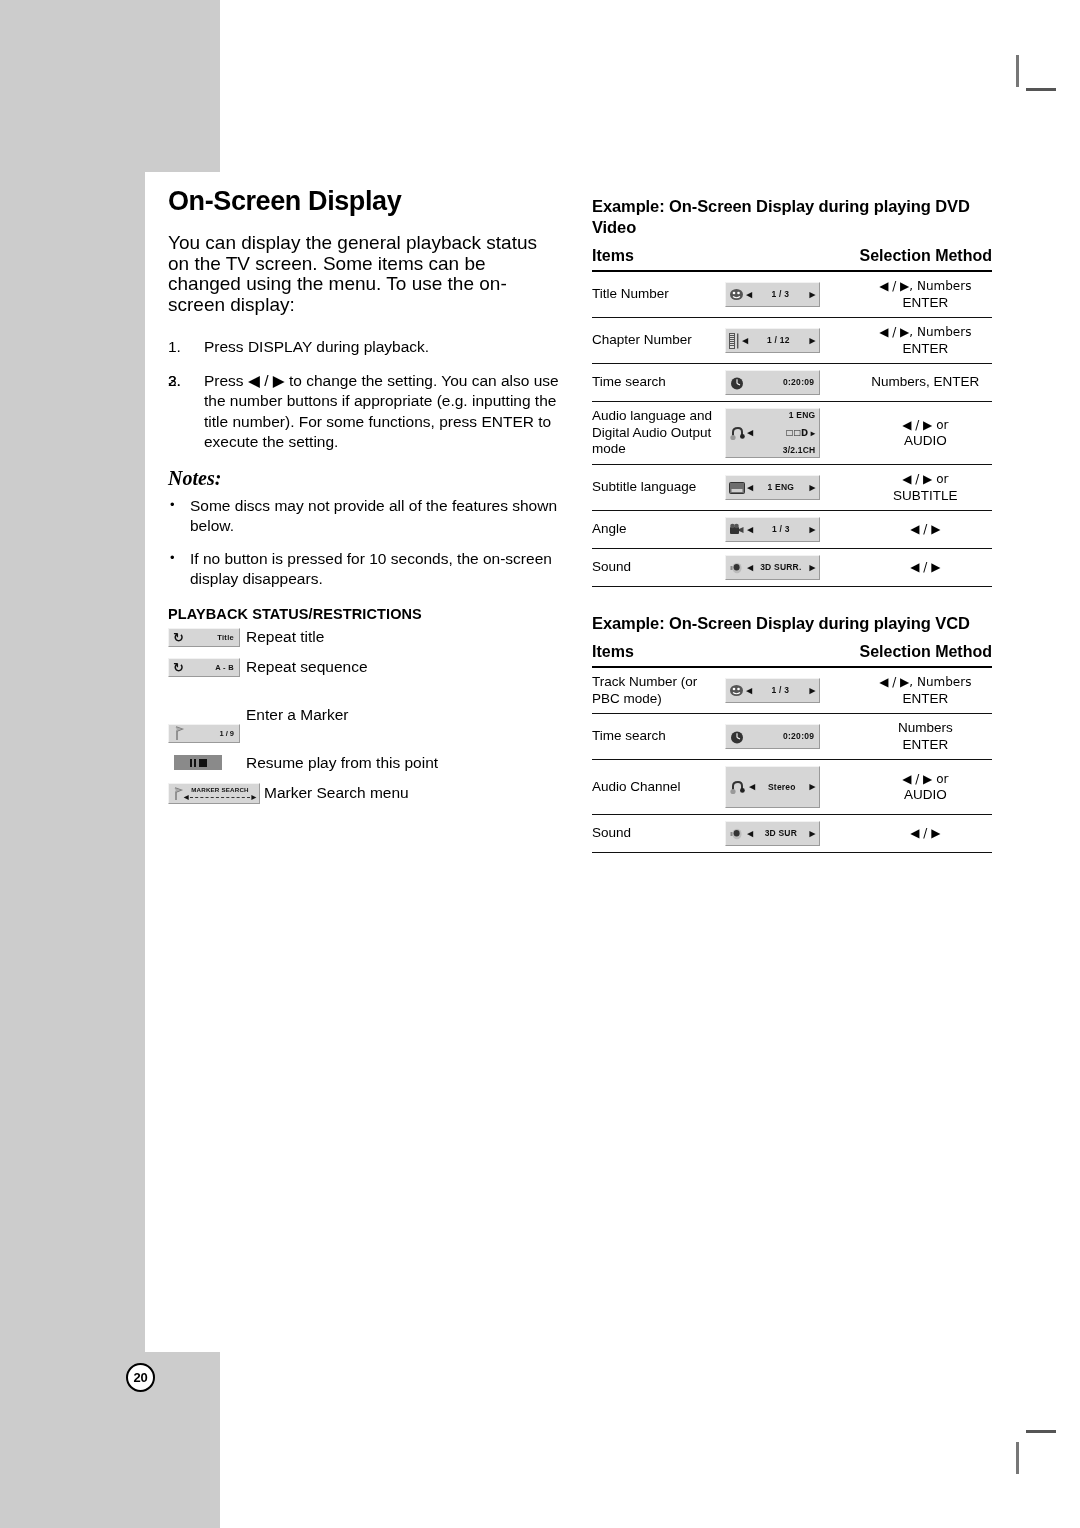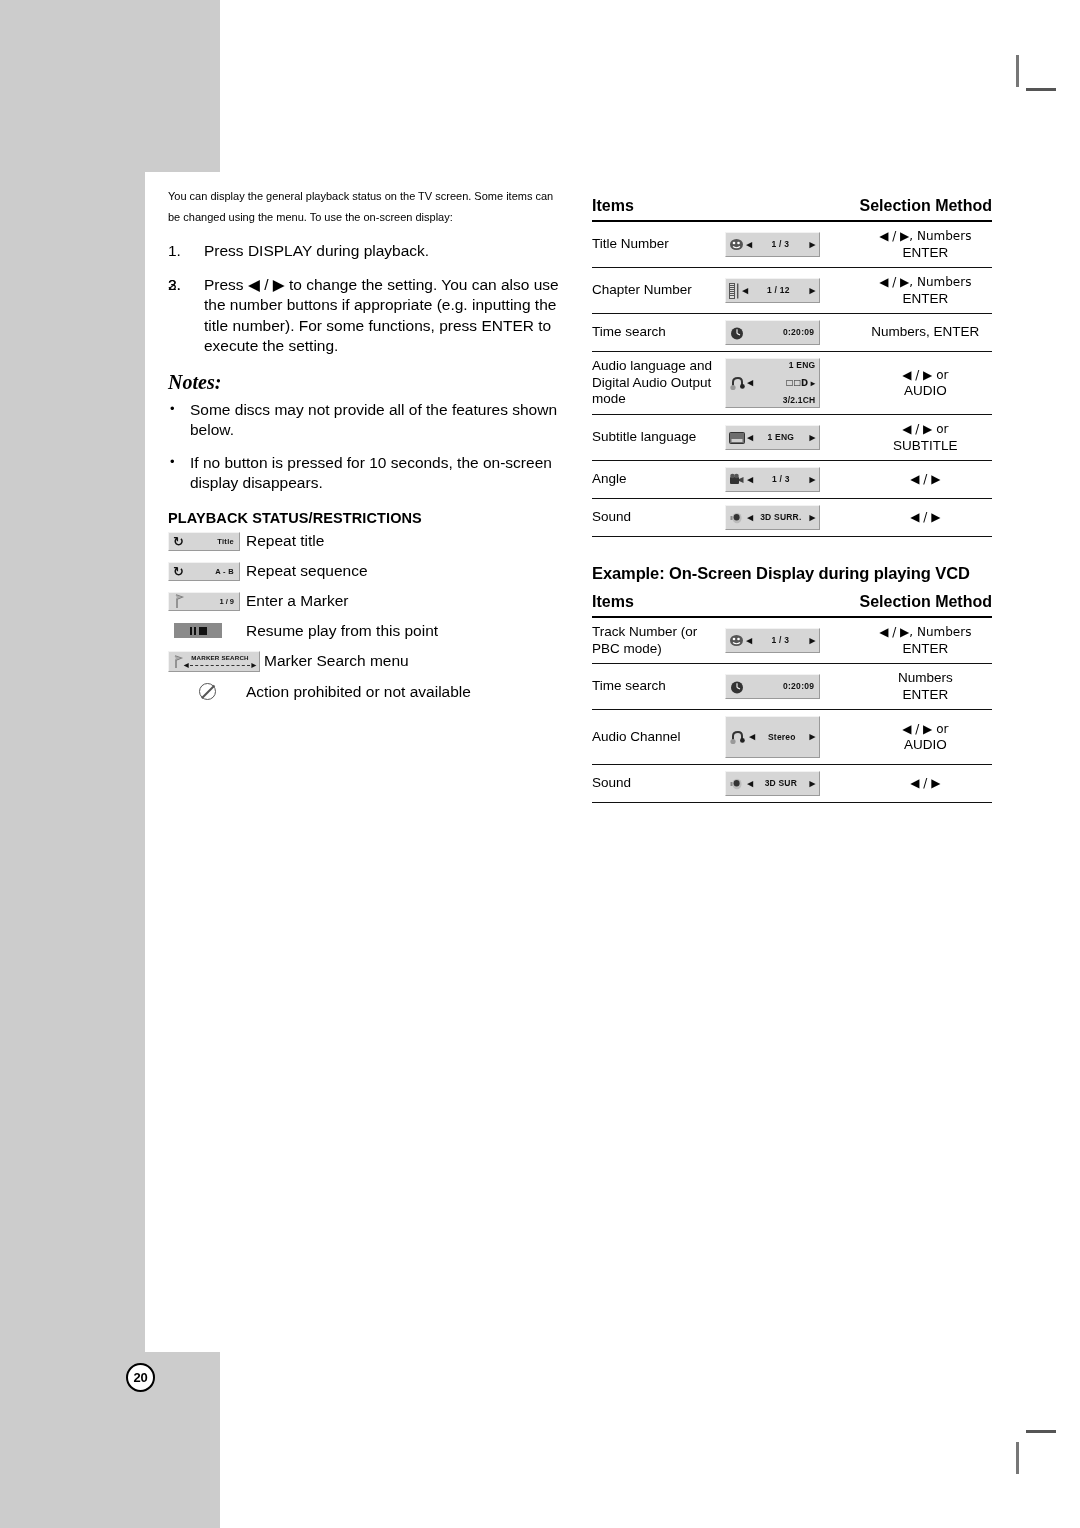--- a/index.html
+++ b/index.html
@@ -34,21 +34,21 @@
   }
 
   
   .col-left  { position:absolute; left:168px; top:186px; width:392px; }
   .col-right { position:absolute; left:592px; top:196px; width:400px; }
 
   h1.section-title {
     font-size:27px; font-weight:bold; margin:0 0 16px 0;
     letter-spacing:-0.4px;
   }
-  .intro { font-size:11px; line-height:20.5px; margin:0 0 14px 0; }
+  .intro { font-size:19px; line-height:20.5px; margin:0 0 22px 0; }
 
   ol.steps { list-style:none; margin:0; padding:0; }
   ol.steps > li {
     font-size:15.5px; line-height:20.5px;
     padding-left:36px; position:relative; margin-bottom:13px;
   }
   ol.steps > li .num { position:absolute; left:0; top:0; }
 
   h2.notes-head {
     font-family:"Liberation Serif", serif;
@@ -83,21 +83,21 @@
 
   
   .pbs-row { display:flex; align-items:center; margin-bottom:11px; }
   .pbs-chip-wrap { width:78px; flex:0 0 78px; display:flex; align-items:center; }
   .pbs-label { font-size:15.5px; }
 
   .chip-rep { width:72px; height:19px; padding:0 5px 0 4px; justify-content:space-between; }
   .chip-rep .rep-glyph { font-size:13px; font-weight:bold; line-height:1; font-family:"DejaVu Sans", sans-serif; }
   .chip-rep .rep-val { font-size:7.5px; font-weight:bold; letter-spacing:0.3px; }
 
-  .chip-mark { width:72px; height:19px; padding:0 5px 0 4px; justify-content:space-between; }
+  .chip-mark { width:72px; height:19px; padding:0 5px 0 4px; justify-content:space-between;margin-top:36px; }
   .chip-mark .mk-val { font-size:7.5px; font-weight:bold; }
 
   .chip-ms { width:92px; height:21px; padding:0 3px 0 3px; }
   .chip-ms .ms-inner { flex:1 1 auto; display:flex; flex-direction:column; align-items:center; gap:1px; }
   .chip-ms .ms-txt { font-size:6.2px; font-weight:bold; letter-spacing:0.2px; }
   .chip-ms .ms-arrow { display:flex; align-items:center; width:100%; font-size:6px; line-height:1; }
   .chip-ms .ms-dash { flex:1 1 auto; border-top:1px dashed #333; margin:0 1px; }
 
   .chip-resume {
     width:48px; height:15px; background:#8a8a8a;
@@ -180,20 +180,21 @@
 
 <div class="crop-v crop-v-top"></div>
 <div class="crop-h crop-h-top"></div>
 <div class="crop-v crop-v-bot"></div>
 <div class="crop-h crop-h-bot"></div>
 
 <div class="page-badge">20</div>
 
 <div class="col-left">
 
+  <h1 class="section-title">On-Screen Display</h1>
 
   <p class="intro">You can display the general playback status on the TV screen. Some items can be changed using the menu. To use the on-screen display:</p>
 
   <ol class="steps">
     <li>
       <span class="num">1.</span>
       <span>Press DISPLAY during playback.</span>
     </li>
     <li>
       <span class="num">2.</span>
@@ -281,30 +282,25 @@
             <span>◀</span>
               <span class="ms-dash"></span>
               <span>▶</span>
           </span>
         </span>
       </span>
     </div>
     <span class="pbs-label">Marker Search menu</span>
   </div>
 
-  <div class="pbs-row" style="margin-top:2px;">
-    <div class="prohibit-wrap">
-      <span class="prohibit"></span>
-    </div>
-    <span class="pbs-label">Action prohibited or not available</span>
-  </div>
 </div>
 
 <div class="col-right">
 
+  <h2 class="ex-head">Example: On-Screen Display during playing DVD Video</h2>
 
   <table class="osd">
     <thead>
       <tr>
         <th colspan="2">Items</th>
         <th class="sel">Selection Method</th>
       </tr>
     </thead>
     <tbody>
 

